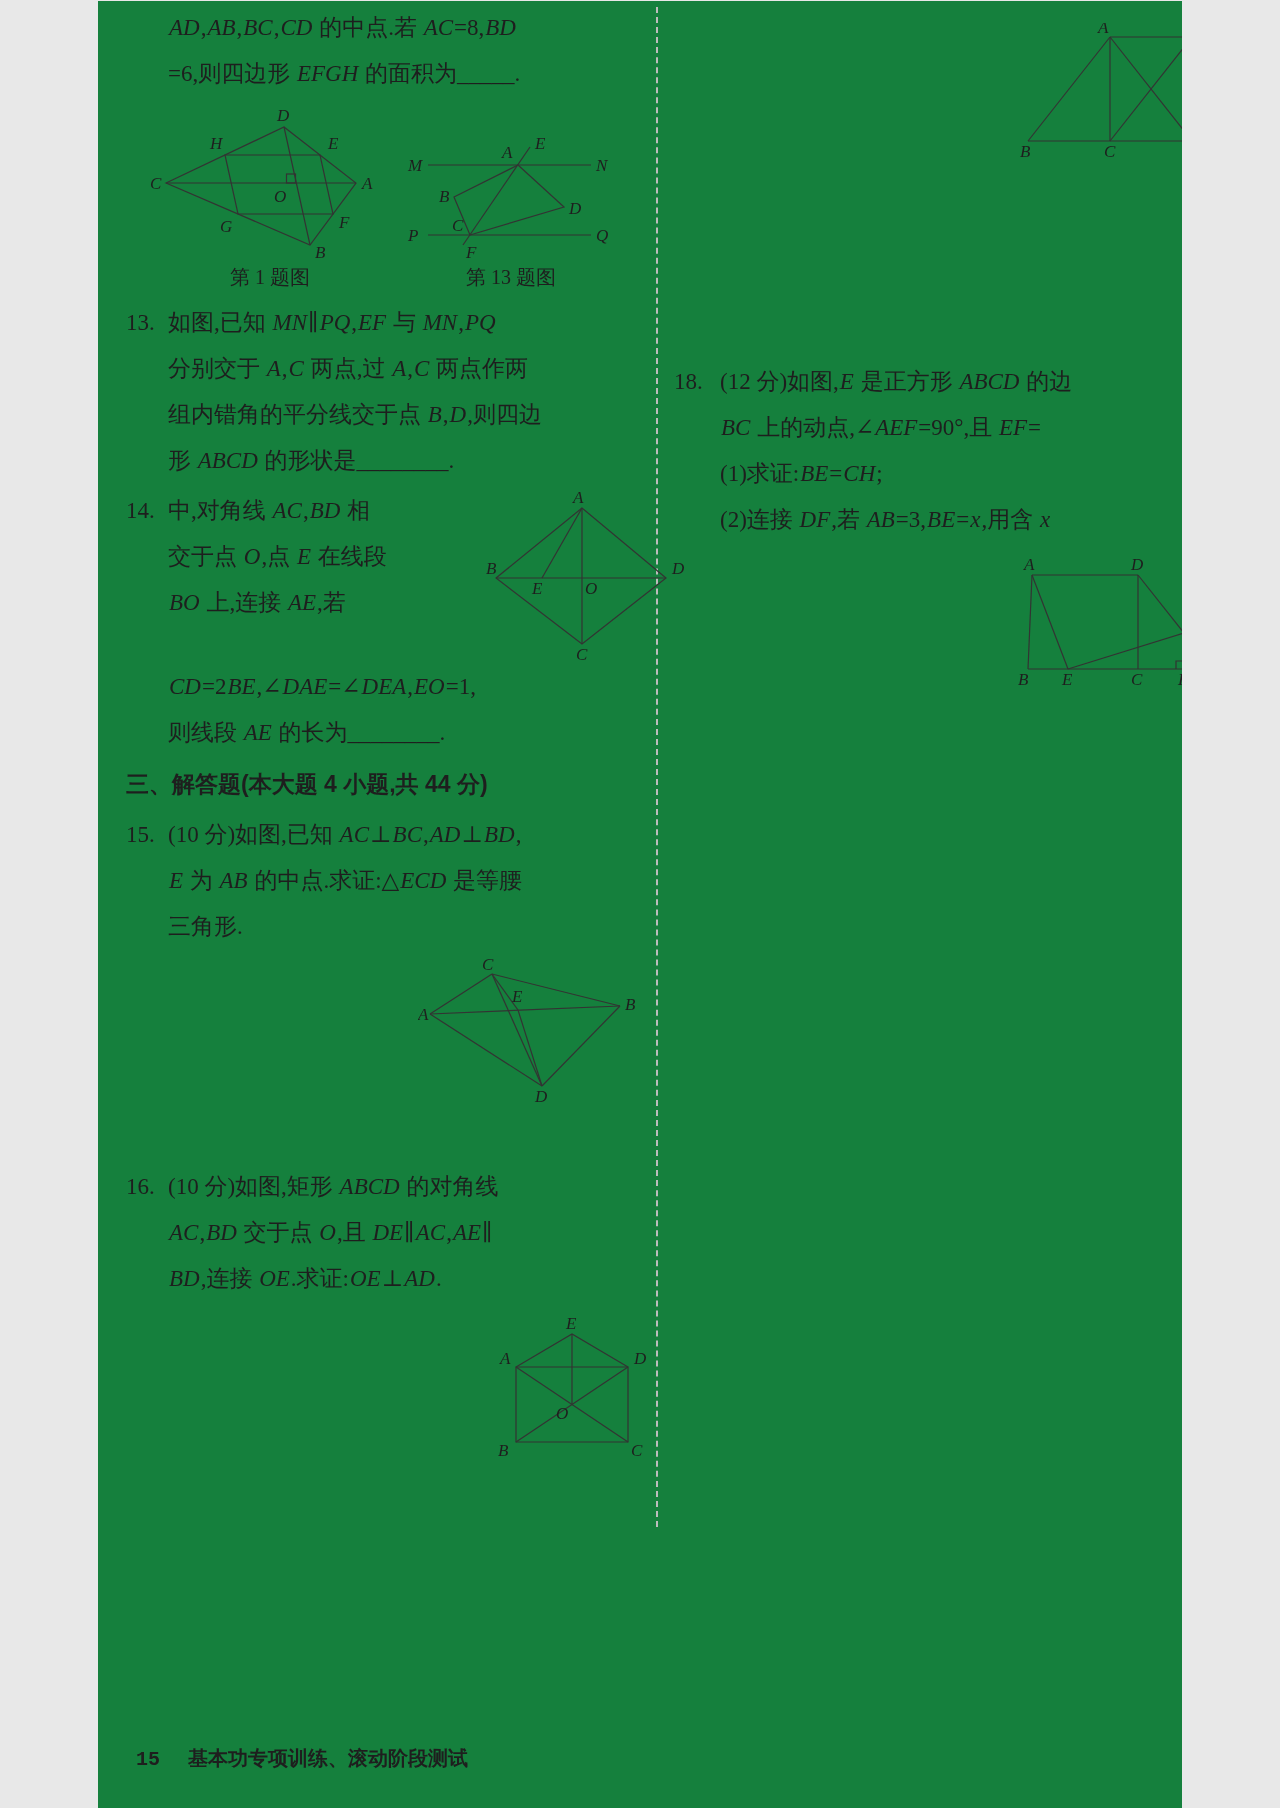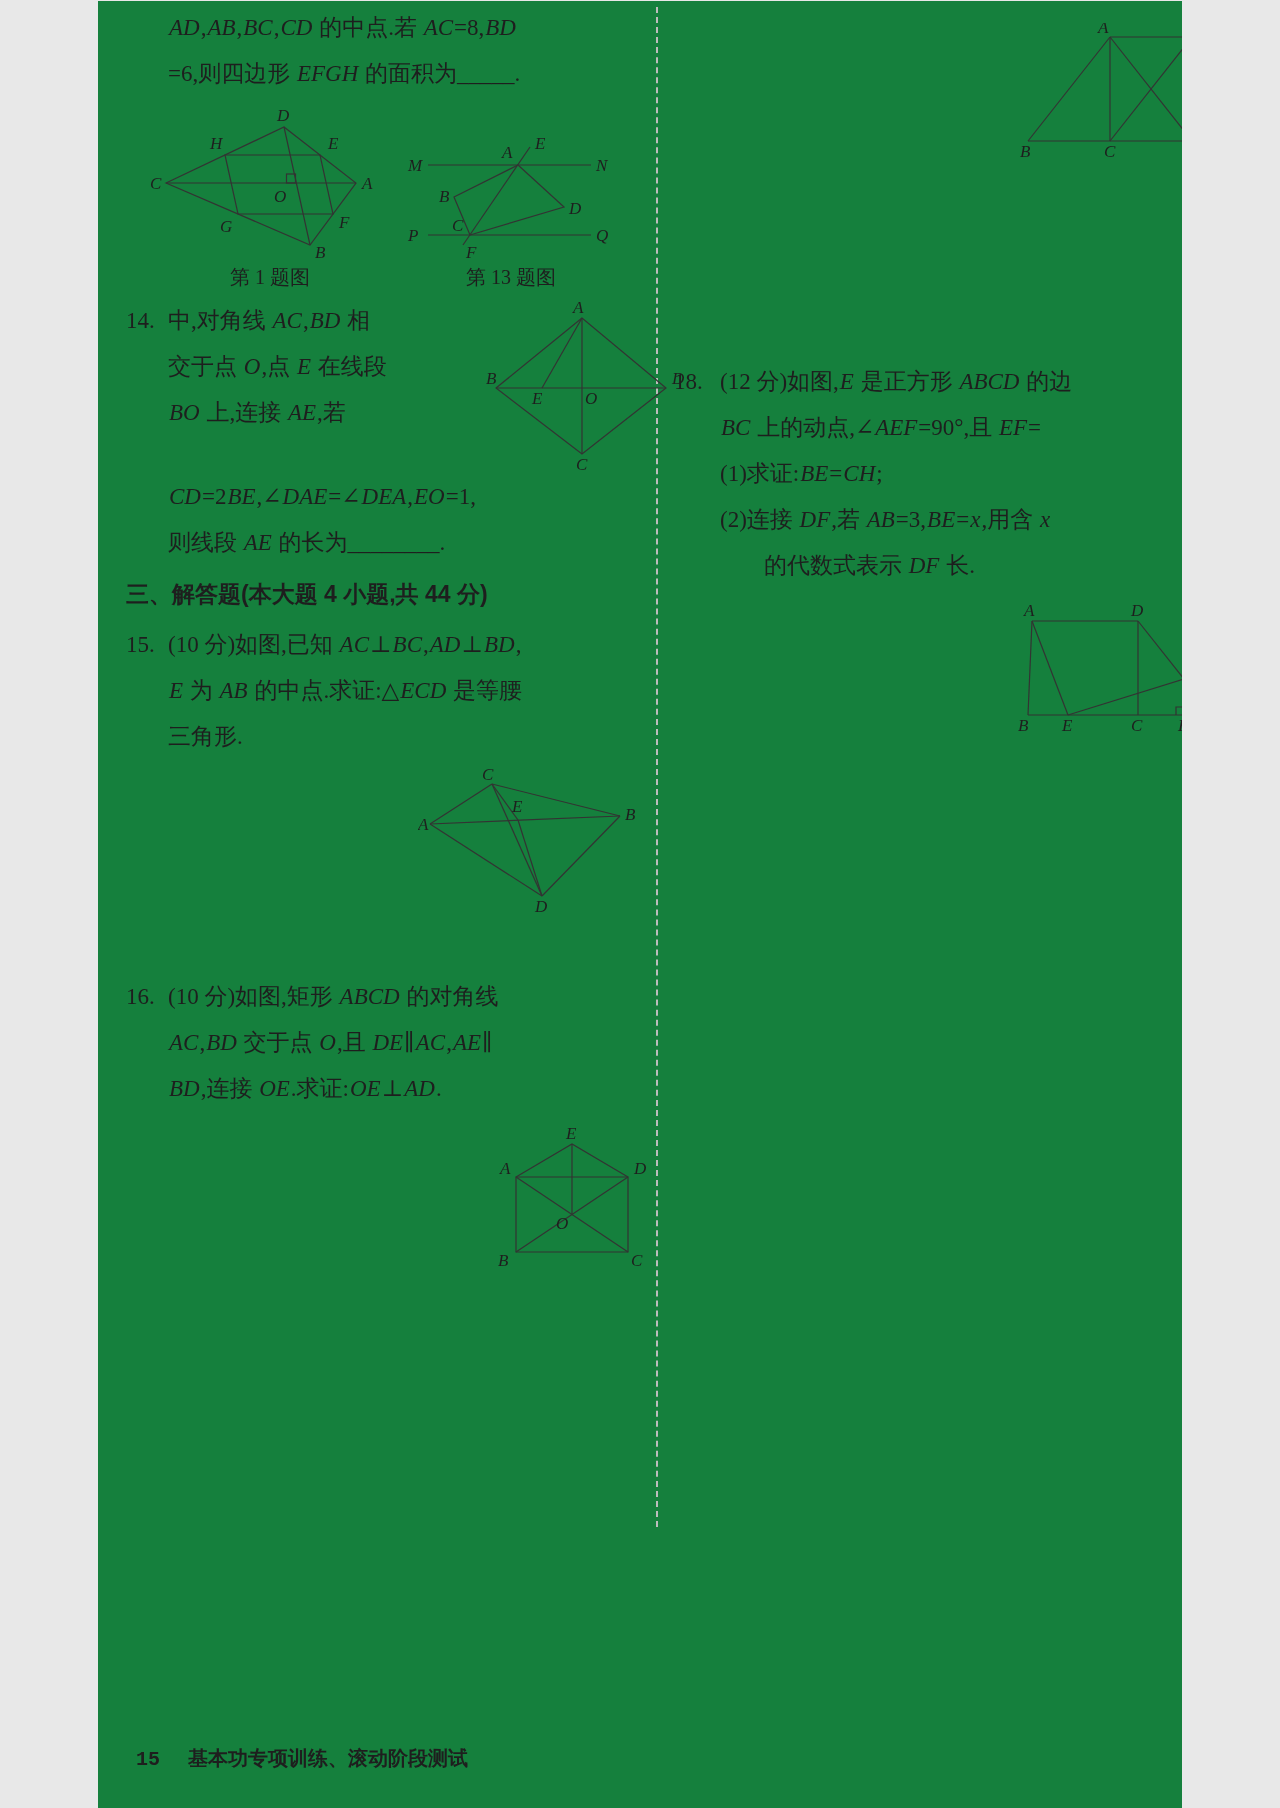--- a/index.html
+++ b/index.html
@@ -103,20 +103,27 @@
           <text x="129" y="14">E</text>
           <text x="60" y="123">F</text>
           <text x="33" y="67">B</text>
           <text x="163" y="79">D</text>
           <text x="46" y="96">C</text>
         </svg>
         <div class="figcaption">第 13 题图</div>
       </div>
     </div>
 
+    <div class="problem" style="margin-top:6px;">
+      <span class="pnum">13.</span>
+      <div class="pline">如图,已知 <i>MN</i>∥<i>PQ</i>,<i>EF</i> 与 <i>MN</i>,<i>PQ</i></div>
+      <div class="pline">分别交于 <i>A</i>,<i>C</i> 两点,过 <i>A</i>,<i>C</i> 两点作两</div>
+      <div class="pline">组内错角的平分线交于点 <i>B</i>,<i>D</i>,则四边</div>
+      <div class="pline">形 <i>ABCD</i> 的形状是________.</div>
+    </div>
 
     <div class="problem" style="margin-top:4px;">
       <span class="pnum">14.</span>
       <div class="p14-row">
         <div class="p14-text">
           <div class="pline">中,对角线 <i>AC</i>,<i>BD</i> 相</div>
           <div class="pline">交于点 <i>O</i>,点 <i>E</i> 在线段</div>
           <div class="pline"><i>BO</i> 上,连接 <i>AE</i>,若</div>
         </div>
         <div class="fig14-wrap">
@@ -218,21 +225,20 @@
     </div>
 
     <div class="gap-p18"></div>
 
     <div class="problem">
       <span class="pnum">18.</span>
       <div class="pline">(12 分)如图,<i>E</i> 是正方形 <i>ABCD</i> 的边</div>
       <div class="pline"><i>BC</i> 上的动点,∠<i>AEF</i>=90°,且 <i>EF</i>=</div>
       <div class="pline">(1)求证:<i>BE</i>=<i>CH</i>;</div>
       <div class="pline">(2)连接 <i>DF</i>,若 <i>AB</i>=3,<i>BE</i>=<i>x</i>,用含 <i>x</i></div>
-      <div class="pline indent2">的代数式表示 <i>DF</i> 长.</div>
     </div>
     <div class="fig18-wrap">
       <svg width="200" height="130" viewBox="0 0 200 130">
         <g>
           <path d="M20 16 H126"></path>
           <path d="M20 16 L16 110"></path>
           <path d="M126 16 V110"></path>
           <path d="M16 110 H172"></path>
           <path d="M20 16 L56 110"></path>
           <path d="M56 110 L172 74"></path>

